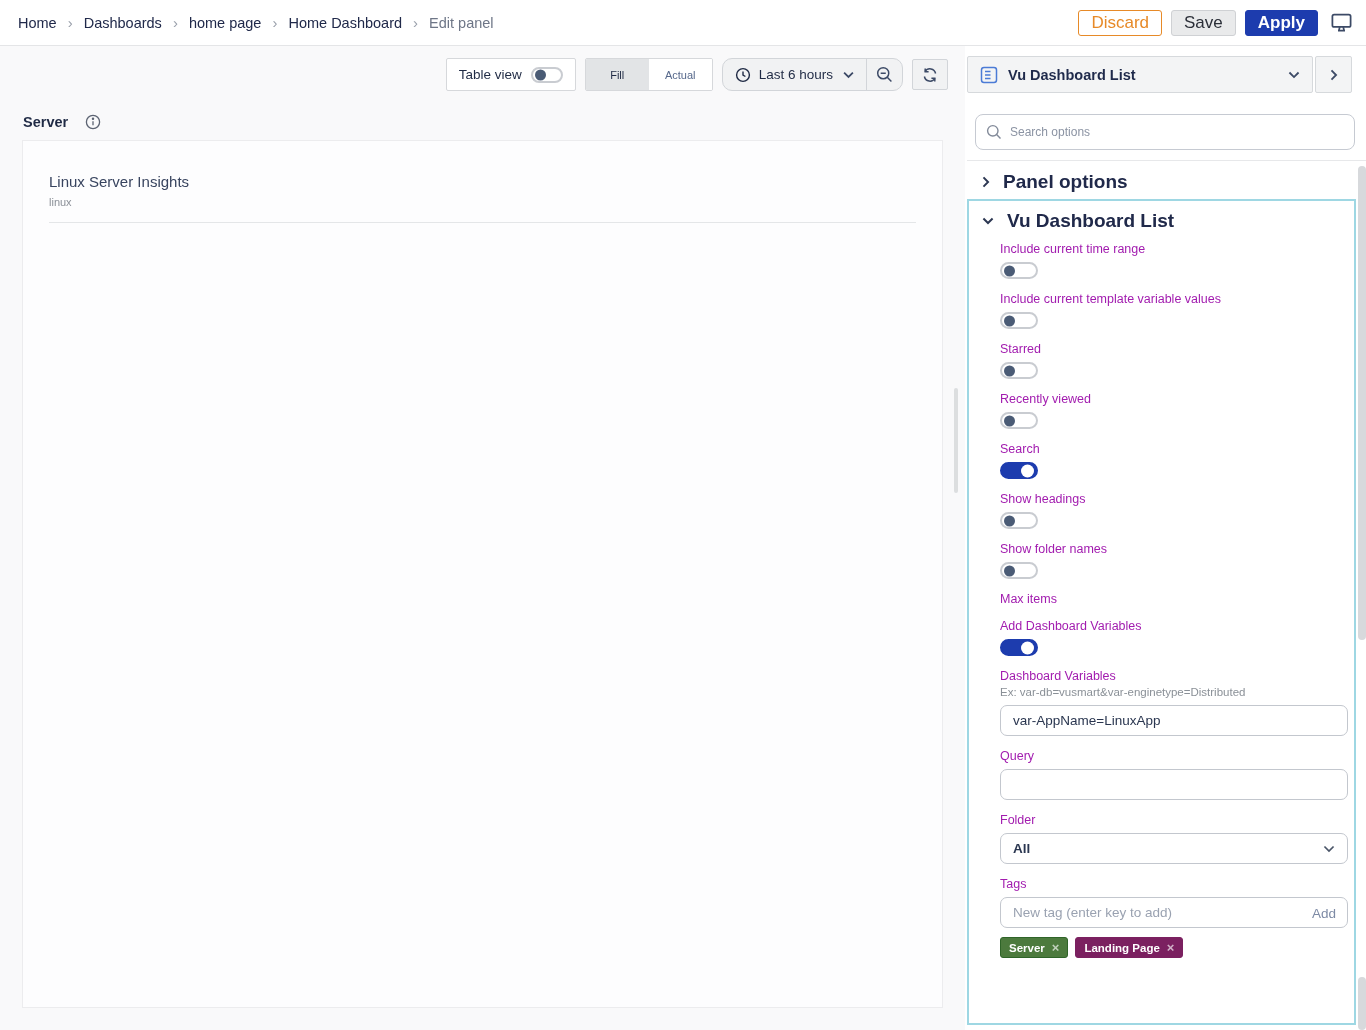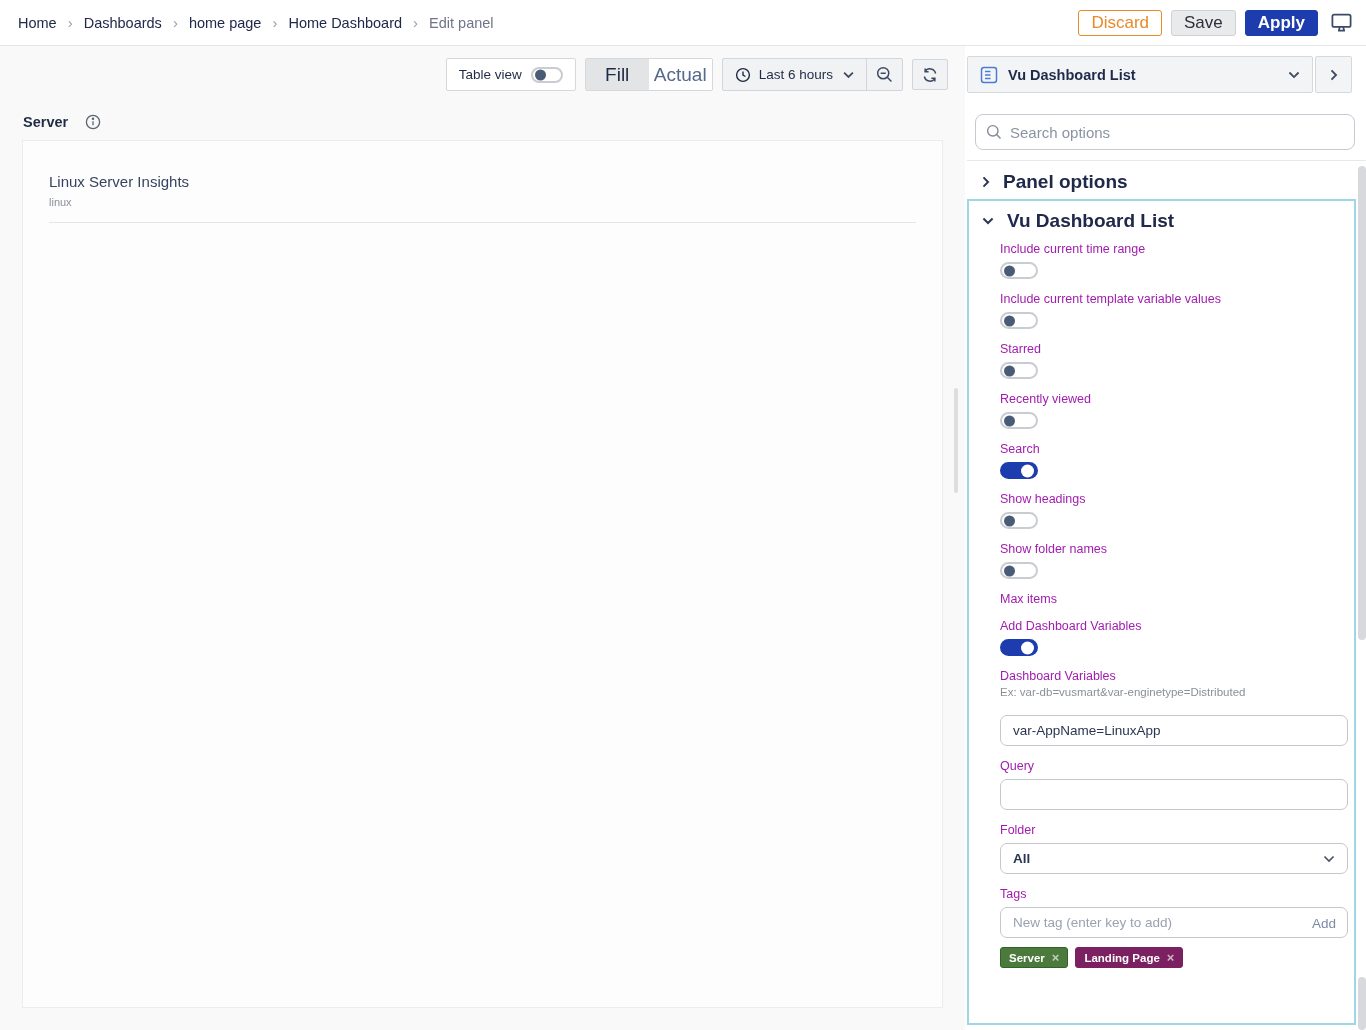--- a/index.html
+++ b/index.html
@@ -25,23 +25,23 @@
 
   
   .main { position:absolute; top:46px; left:0; width:965px; height:984px; background:#f9f9fa; }
   .toolbar { position:absolute; top:12px; left:0; width:948px; display:flex;
     justify-content:flex-end; align-items:center; gap:9px; }
   .ctl { height:33px; display:flex; align-items:center; font-size:13.5px; color:#1f2a44; }
   .tableview { background:#fff; border:1px solid #d6d8db; border-radius:2px;
     padding:0 12px; gap:9px; cursor:pointer; }
   .segmented { background:#fff; border:1px solid #d6d8db; border-radius:2px; overflow:hidden; }
   .seg { width:63px; height:31px; border:none; background:#fff; font-family:inherit;
-    font-size:19px; color:#56688b; cursor:pointer; }
+    font-size:11px; color:#56688b; cursor:pointer; }
   .seg.active { background:#e2e4e6; color:#1f2a44; }
-  .time-group { background:#f1f2f3; border:1px solid #d2d5d9; border-radius:2px; }
+  .time-group { background:#f1f2f3; border:1px solid #d2d5d9; border-radius:10px; }
   .time-btn { display:flex; align-items:center; gap:8px; padding:0 12px; height:31px;
     cursor:pointer; color:#1f2a44; }
   .time-btn .chev { color:#3c4a66; margin-left:2px; }
   .icon-btn { width:36px; height:31px; display:flex; align-items:center; justify-content:center;
     cursor:pointer; color:#3c4a66; }
   .zoomout-seg { border-left:1px solid #d2d5d9; }
   .refresh { background:#f1f2f3; border:1px solid #d2d5d9; border-radius:2px; }
 
   .panel-label-row { position:absolute; top:68px; left:23px; display:flex; align-items:center; gap:17px; }
   .panel-title { font-size:14.5px; font-weight:bold; color:#1f2a44; }
@@ -65,40 +65,40 @@
   .viz-picker .vlabel { font-size:14.5px; font-weight:bold; color:#1f2a4b; margin-left:10px; }
   .viz-picker .chev { margin-left:auto; color:#3c4a66; }
   .collapse-btn { width:37px; height:37px; background:#f3f4f5; border:1px solid #d6d9dc;
     border-radius:2px; display:flex; align-items:center; justify-content:center;
     color:#3c4a66; cursor:pointer; }
 
   .search-wrap { position:absolute; top:68px; left:8px; width:380px; height:36px;
     border:1px solid #c6cad2; border-radius:8px; background:#fff; display:flex;
     align-items:center; padding:0 10px; gap:8px; color:#828a99; }
   .search-wrap input { border:none; outline:none; flex:1; font-family:inherit;
-    font-size:15px; color:#2a3650; background:transparent; }
+    font-size:12px; color:#2a3650; background:transparent; }
   .search-wrap input::placeholder { color:#8b93a3; }
 
   .side-divider { position:absolute; top:114px; left:0; width:399px; border-bottom:1px solid #e7e8ea; }
 
   .section-head { display:flex; align-items:center; gap:13px; cursor:pointer;
     font-size:19px; font-weight:bold; color:#20294a; }
   .section-head .chev { color:#2c3752; }
   .panel-options-row { position:absolute; top:118px; left:0; width:399px; height:35px;
     padding-left:15px; }
   .panel-options-row.section-head { display:flex; }
 
   .opt-section { position:absolute; top:153px; left:0; width:389px; height:826px;
     border:2px solid var(--highlight_border); background:#fff; overflow:hidden; }
   .opt-section .section-head { padding:9px 0 0 13px; }
   .opt-body { padding:10px 6px 0 31px; }
 
   .field { margin-bottom:13px; }
   .f-label { display:block; font-size:12.5px; color:#a21caf; margin-bottom:6px; }
-  .f-hint { font-size:11.5px; color:#8a9097; margin:-3px 0 17px 0; }
+  .f-hint { font-size:11.5px; color:#8a9097; margin:-3px 0 7px 0; }
 
   .switch { width:38px; height:17px; border-radius:10px; position:relative;
     background:#fff; border:2px solid #c9ccd1; cursor:pointer; }
   .switch::after { content:''; position:absolute; width:11px; height:11px; border-radius:50%;
     background:var(--toggle_off_knob); left:2px; top:50%; transform:translateY(-50%); }
   .switch[data-state="on"] { background:var(--accent); border-color:var(--accent); }
   .switch[data-state="on"]::after { background:#fff; left:auto; right:2px; width:13px; height:13px; }
   .switch.sm { width:32px; height:16px; }
 
   .tinput { width:348px; height:31px; border:1px solid #c3c7ce; border-radius:7px;

